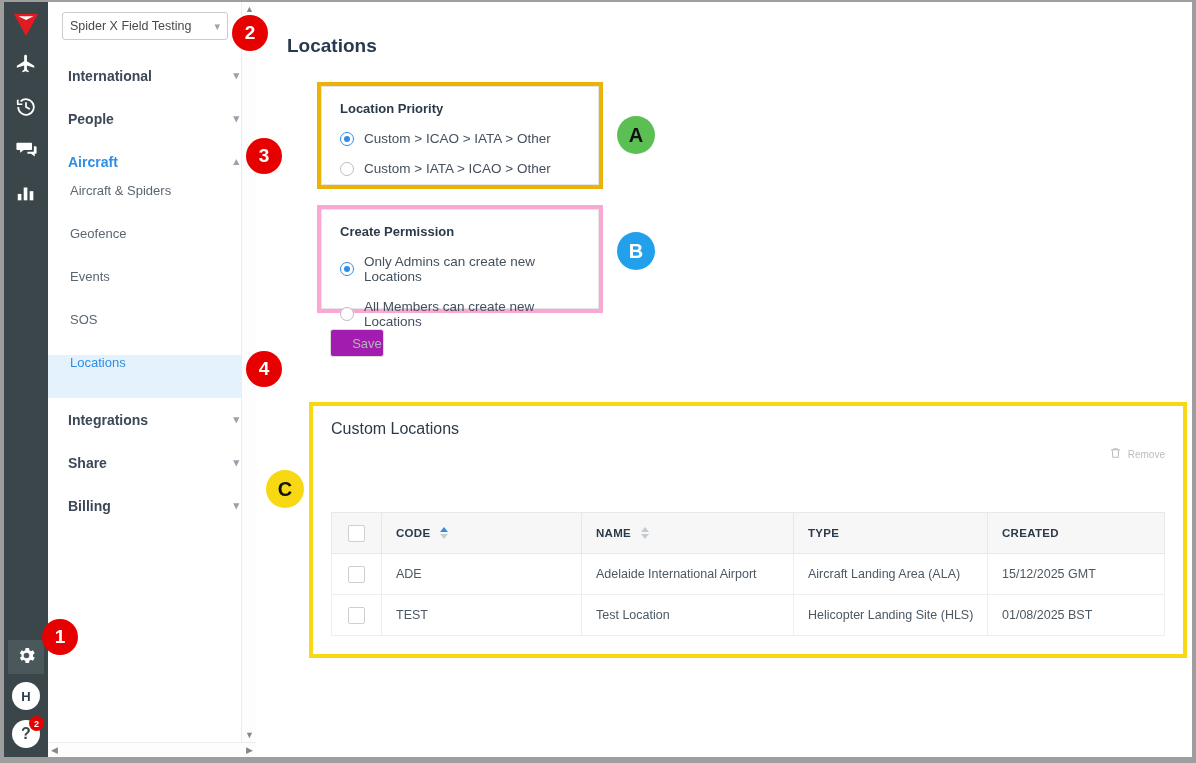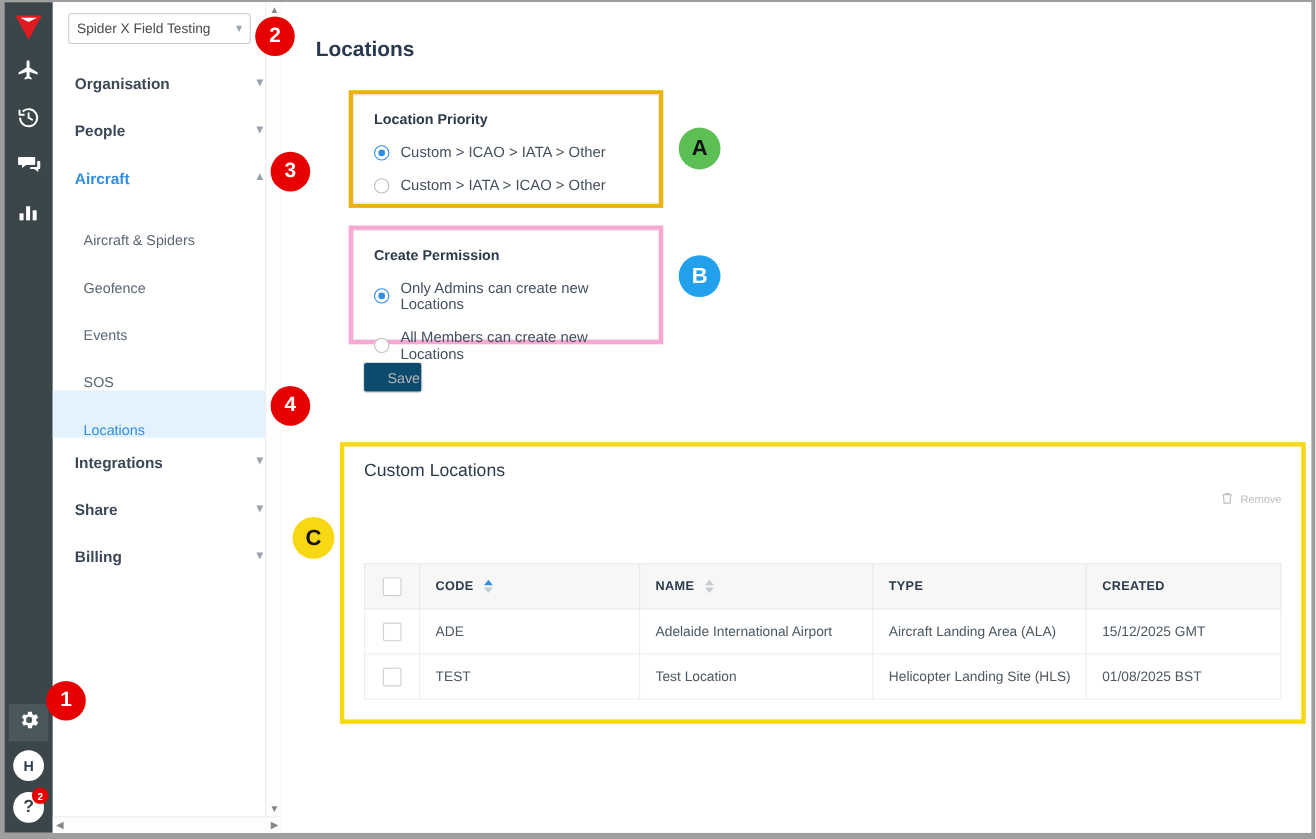--- a/index.html
+++ b/index.html
@@ -79,22 +79,22 @@
   }
   .nav-list { margin-top: 14px; }
   .nav-group {
     height: 43px; padding: 0 16px 0 20px;
     display: flex; align-items: center; justify-content: space-between;
     font-size: 14px; font-weight: bold; color: #3c4858;
     cursor: pointer;
   }
   .nav-group.active { color: #2f8de4; }
   .nav-sub {
-    height: 43px; padding-left: 28px;
-    display: flex; align-items: flex-end;
+    height: 43px; padding-left: 22px;
+    display: flex; align-items: flex-start;
     font-size: 13px; color: #5a6672;
     cursor: pointer;
   }
   .nav-sub.selected {
     background: #e3f2fd; color: #2f8de4;
     border-right: 3px solid #2f8de4;
   }
   .chev { color: #9aa2ab; font-size: 11px; line-height: 1; }
 
   
@@ -145,21 +145,21 @@
   .radio-label { font-size: 13.5px; color: #44505d; }
 
   #priority-panel { left: 313px; top: 80px; width: 286px; height: 107px;
     border: 4px solid #eab308; }
   #permission-panel { left: 313px; top: 203px; width: 286px; height: 108px;
     border: 4px solid #f9a8d4; }
 
   .save-btn {
     position: absolute; left: 326px; top: 327px;
     width: 54px; height: 28px;
-    background: #0c4a6e; border: 1px solid #dcdcdc; border-radius: 3px;
+    background: #a21caf; border: 1px solid #dcdcdc; border-radius: 3px;
     color: #b4b4b4; font-size: 13px;
     display: flex; align-items: center; justify-content: center;
     font-family: "Liberation Sans", sans-serif;
     padding-left: 20px;
   }
 
   
   .marker {
     position: absolute; border-radius: 50%;
     display: flex; align-items: center; justify-content: center;
@@ -273,21 +273,21 @@
   <div class="sidebar">
 
     <div class="org-select">
       <span>Spider X Field Testing</span>
       <span class="chev">▾</span>
     </div>
 
     <div class="nav-list">
 
       <div class="nav-group">
-        <span>Organisation</span>
+        <span>International</span>
         <span class="chev">▾</span>
       </div>
 
       <div class="nav-group">
         <span>People</span>
         <span class="chev">▾</span>
       </div>
 
       <div class="nav-group active">
         <span>Aircraft</span>

